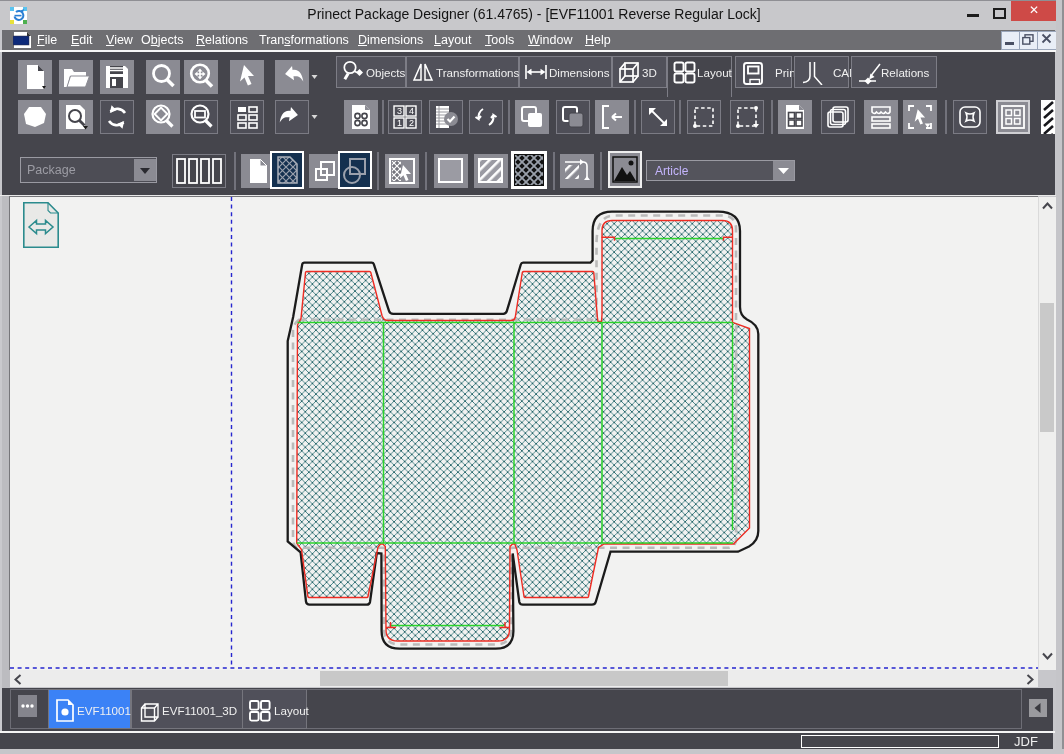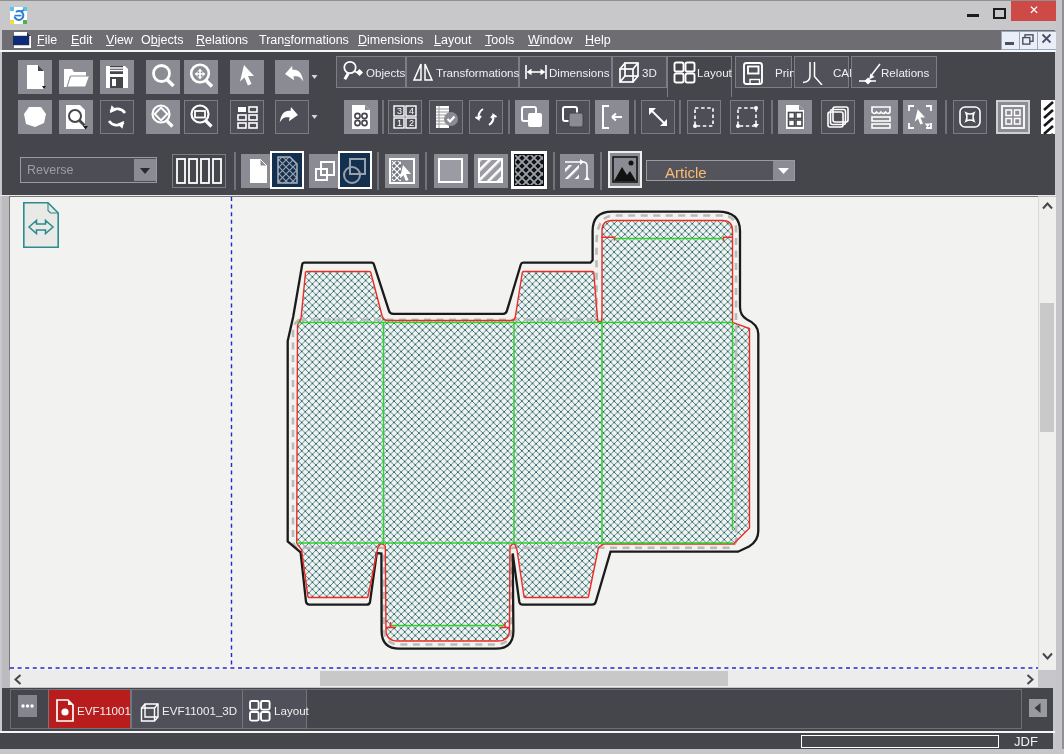--- a/index.html
+++ b/index.html
@@ -7,20 +7,21 @@
 .btn{position:absolute;width:34px;height:34px;background:#4e4e57;border:1px solid #7b7b84;box-sizing:border-box}
 .lit{background:#8b8b93;border:none}
 .vsep{position:absolute;width:2px;background:#72727b}
 svg{display:block}
 .tablab{color:#f0f0f0;font-size:11.6px}
 </style></head><body>
 
 <div class="ab" style="left:0;top:0;width:1064px;height:1px;background:#8f8f94"></div>
 
 <div class="ab" id="titlebar" style="left:0;top:1px;width:1064px;height:29px;background:#c8c8cb">
+  <div class="ab" style="left:534px;top:5px;transform:translateX(-50%);font-size:14px;color:#141414;white-space:nowrap">Prinect Package Designer (61.4765) - [EVF11001 Reverse Regular Lock]</div>
 
   <svg class="ab" style="left:10px;top:6px" width="17" height="17" viewBox="0 0 17 17">
     <rect x="0" y="0" width="17" height="17" fill="#fff"></rect>
     <rect x="0" y="0" width="4" height="4" fill="#59c3ef"></rect>
       <rect x="13" y="0" width="4" height="4" fill="#59c3ef"></rect>
     <rect x="0" y="13" width="4" height="4" fill="#e8e23a"></rect>
       <rect x="13" y="13" width="4" height="4" fill="#4db04f"></rect>
     <path d="M4.5 9.5 a4.5 4.5 0 1 0 1.5 -4.5" stroke="#2a7fd4" stroke-width="2" fill="none"></path>
       <path d="M4.5 8.6 h7" stroke="#2a7fd4" stroke-width="1.6"></path>
       <path d="M10.5 3.5 l3.5 -1.5 -1 3.5" fill="#2a7fd4"></path>
@@ -412,21 +413,21 @@
 </div>
 <div class="ab" style="left:1041px;top:100px;width:14px;height:34px;background:#fff">
  <svg width="14" height="34" viewBox="0 0 14 34">
       <rect x="0" y="0" width="14" height="34" fill="#fff"></rect>
       <rect x="3" y="2" width="9" height="30" fill="#fff"></rect>
       <path d="M3 10 l9 -8 M3 18 l9 -8 M3 26 l9 -8 M3 34 l9 -8 M3 42 l9 -8" stroke="#17171c" stroke-width="2.6"></path>
     </svg>
 </div>
 
 <div class="ab" style="left:20px;top:157px;width:137px;height:26px;background:#4d4d55;border:1px solid #9a9aa2;box-sizing:border-box">
-  <span class="ab" style="left:6px;top:5px;font-size:12.5px;color:#9c9ca4">Reverse</span>
+  <span class="ab" style="left:6px;top:5px;font-size:12.5px;color:#9c9ca4">Package</span>
   <div class="ab" style="left:113px;top:1px;width:22px;height:22px;background:#8b8b93">
       <svg width="22" height="22">
         <path d="M6 9 h10 l-5 6 z" fill="#2a2a30"></path>
       </svg>
     </div>
 </div>
 <div class="ab" style="left:172px;top:154px;width:54px;height:34px;background:#45454c;border:1px solid #7b7b84;box-sizing:border-box">
   <svg width="52" height="32" viewBox="0 0 52 32">
       <g fill="none" stroke="#fff" stroke-width="1.8">
         <rect x="4" y="4" width="8" height="24"></rect>
@@ -528,21 +529,21 @@
 </div>
 <div class="vsep" style="left:600px;top:152px;height:38px"></div>
 <div class="ab" style="left:608px;top:151px;width:34px;height:37px;background:#8b8b93;border:2px solid #eee;box-sizing:border-box">
  <svg width="30" height="33" viewBox="0 0 30 33">
       <rect x="3" y="4" width="24" height="25" fill="#8b8b93" stroke="#111" stroke-width="1.5"></rect>
       <path d="M4 28 l8 -14 5 8 3 -4 6 10 z" fill="#111"></path>
       <circle cx="21" cy="10" r="2.5" fill="#111"></circle>
     </svg>
 </div>
 <div class="ab" style="left:646px;top:160px;width:149px;height:21px;background:#54545c;border:1px solid #9a9aa2;box-sizing:border-box">
-  <span class="ab" style="left:18px;top:3px;font-size:15px;color:#fdba74">Article</span>
+  <span class="ab" style="left:8px;top:3px;font-size:12px;color:#c4b5fd">Article</span>
   <div class="ab" style="left:126px;top:0px;width:21px;height:19px;background:#8b8b93">
       <svg width="21" height="19">
         <path d="M5 7 h11 l-5.5 6 z" fill="#fff"></path>
       </svg>
     </div>
 </div>
 
 <div class="ab" style="left:0;top:195px;width:1064px;height:1px;background:#e9e9e9"></div>
 <div class="ab" style="left:0;top:196px;width:10px;height:558px;background:#bcbcc0"></div>
 <div class="ab" style="left:0;top:196px;width:2px;height:558px;background:#c9c9cd"></div>
@@ -611,21 +612,21 @@
 
 <div class="ab" style="left:2px;top:688px;width:1051px;height:43px;background:#45454c"></div>
 <div class="ab" style="left:10px;top:689px;width:1012px;height:40px;border:1px solid #6d6d75;box-sizing:border-box"></div>
 <div class="ab" style="left:18px;top:695px;width:19px;height:22px;background:#85858d">
   <svg width="19" height="22">
       <circle cx="5" cy="11" r="1.7" fill="#fff"></circle>
       <circle cx="9.5" cy="11" r="1.7" fill="#fff"></circle>
       <circle cx="14" cy="11" r="1.7" fill="#fff"></circle>
     </svg>
 </div>
-<div class="ab" style="left:48px;top:689px;width:83px;height:40px;background:#b91c1c;border:1px solid #75757d;box-sizing:border-box">
+<div class="ab" style="left:48px;top:689px;width:83px;height:40px;background:#3b82f6;border:1px solid #75757d;box-sizing:border-box">
   <svg class="ab" style="left:6px;top:9px" width="20" height="23" viewBox="0 0 20 23">
       <path d="M2 1 h11 l5 5 v16 h-16 z" fill="none" stroke="#fff" stroke-width="1.7"></path>
       <path d="M13 1 l5 5 h-5 z" fill="#fff"></path>
       <circle cx="10" cy="13" r="3.6" fill="#fff"></circle>
     </svg>
   <span class="tablab ab" style="left:28px;top:14px">EVF11001</span>
 </div>
 <div class="ab" style="left:131px;top:689px;width:128px;height:40px;background:#50505a;border:1px solid #75757d;box-sizing:border-box">
   <svg class="ab" style="left:5px;top:8px" width="26" height="26" viewBox="0 0 26 26">
       <path d="M8 6 h13 v13 h-13 z M8 6 l-3.5 4 v13 h13 l3.5 -4 M4.5 10 h13 v13 M17.5 10 l3.5 -4" fill="none" stroke="#fff" stroke-width="1.4"></path>

